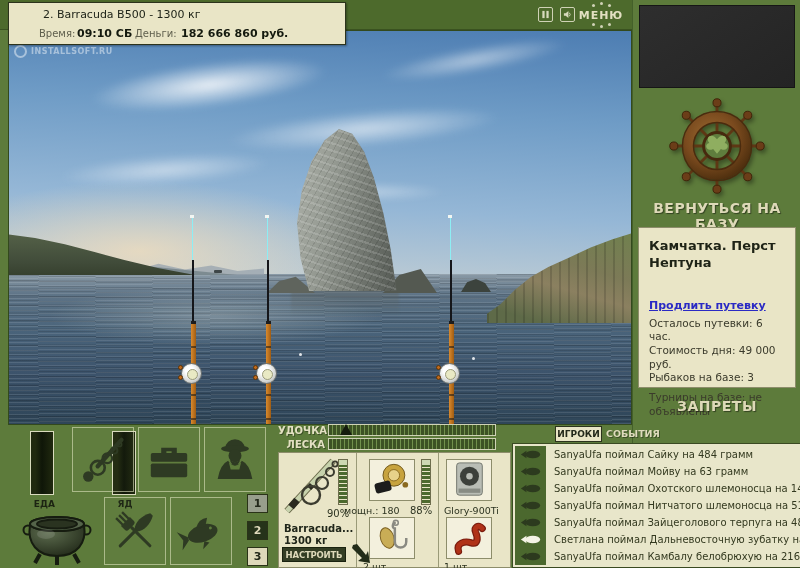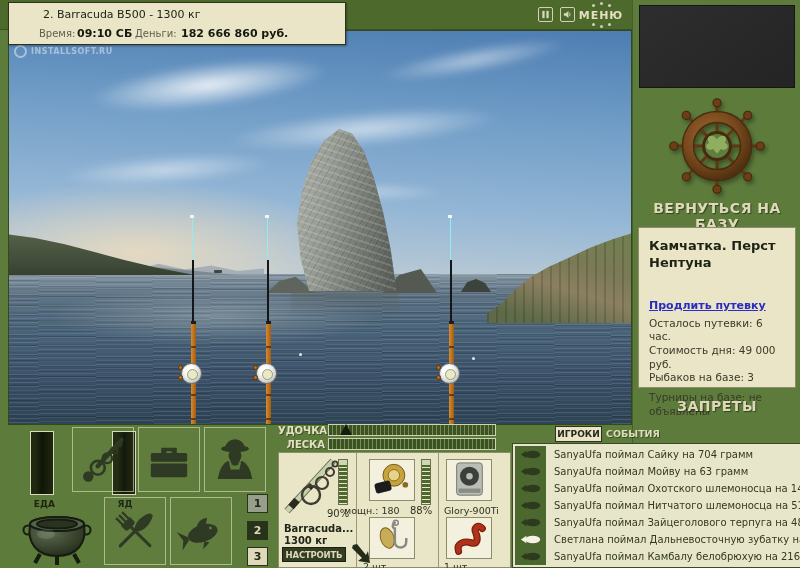--- a/index.html
+++ b/index.html
@@ -425,21 +425,21 @@
   <button class="tab2">СОБЫТИЯ</button>
   <div class="events">
     <div class="estrip"></div>
     <div class="erow" style="top:2px;">
       <span class="fcell">
           <svg width="22" height="11" viewBox="0 0 24 12">
             <path d="M1 6 L7 1.8 L7 10.2 Z"></path>
             <ellipse cx="14" cy="6" rx="8" ry="4.2"></ellipse>
           </svg>
         </span>
-      <span class="etext">SanyaUfa поймал Сайку на 704 грамм</span>
+      <span class="etext">SanyaUfa поймал Сайку на 484 грамм</span>
     </div>
     <div class="erow" style="top:19px;">
       <span class="fcell">
           <svg width="22" height="11" viewBox="0 0 24 12">
             <path d="M1 6 L7 1.8 L7 10.2 Z"></path>
             <ellipse cx="14" cy="6" rx="8" ry="4.2"></ellipse>
           </svg>
         </span>
       <span class="etext">SanyaUfa поймал Мойву на 63 грамм</span>
     </div>

